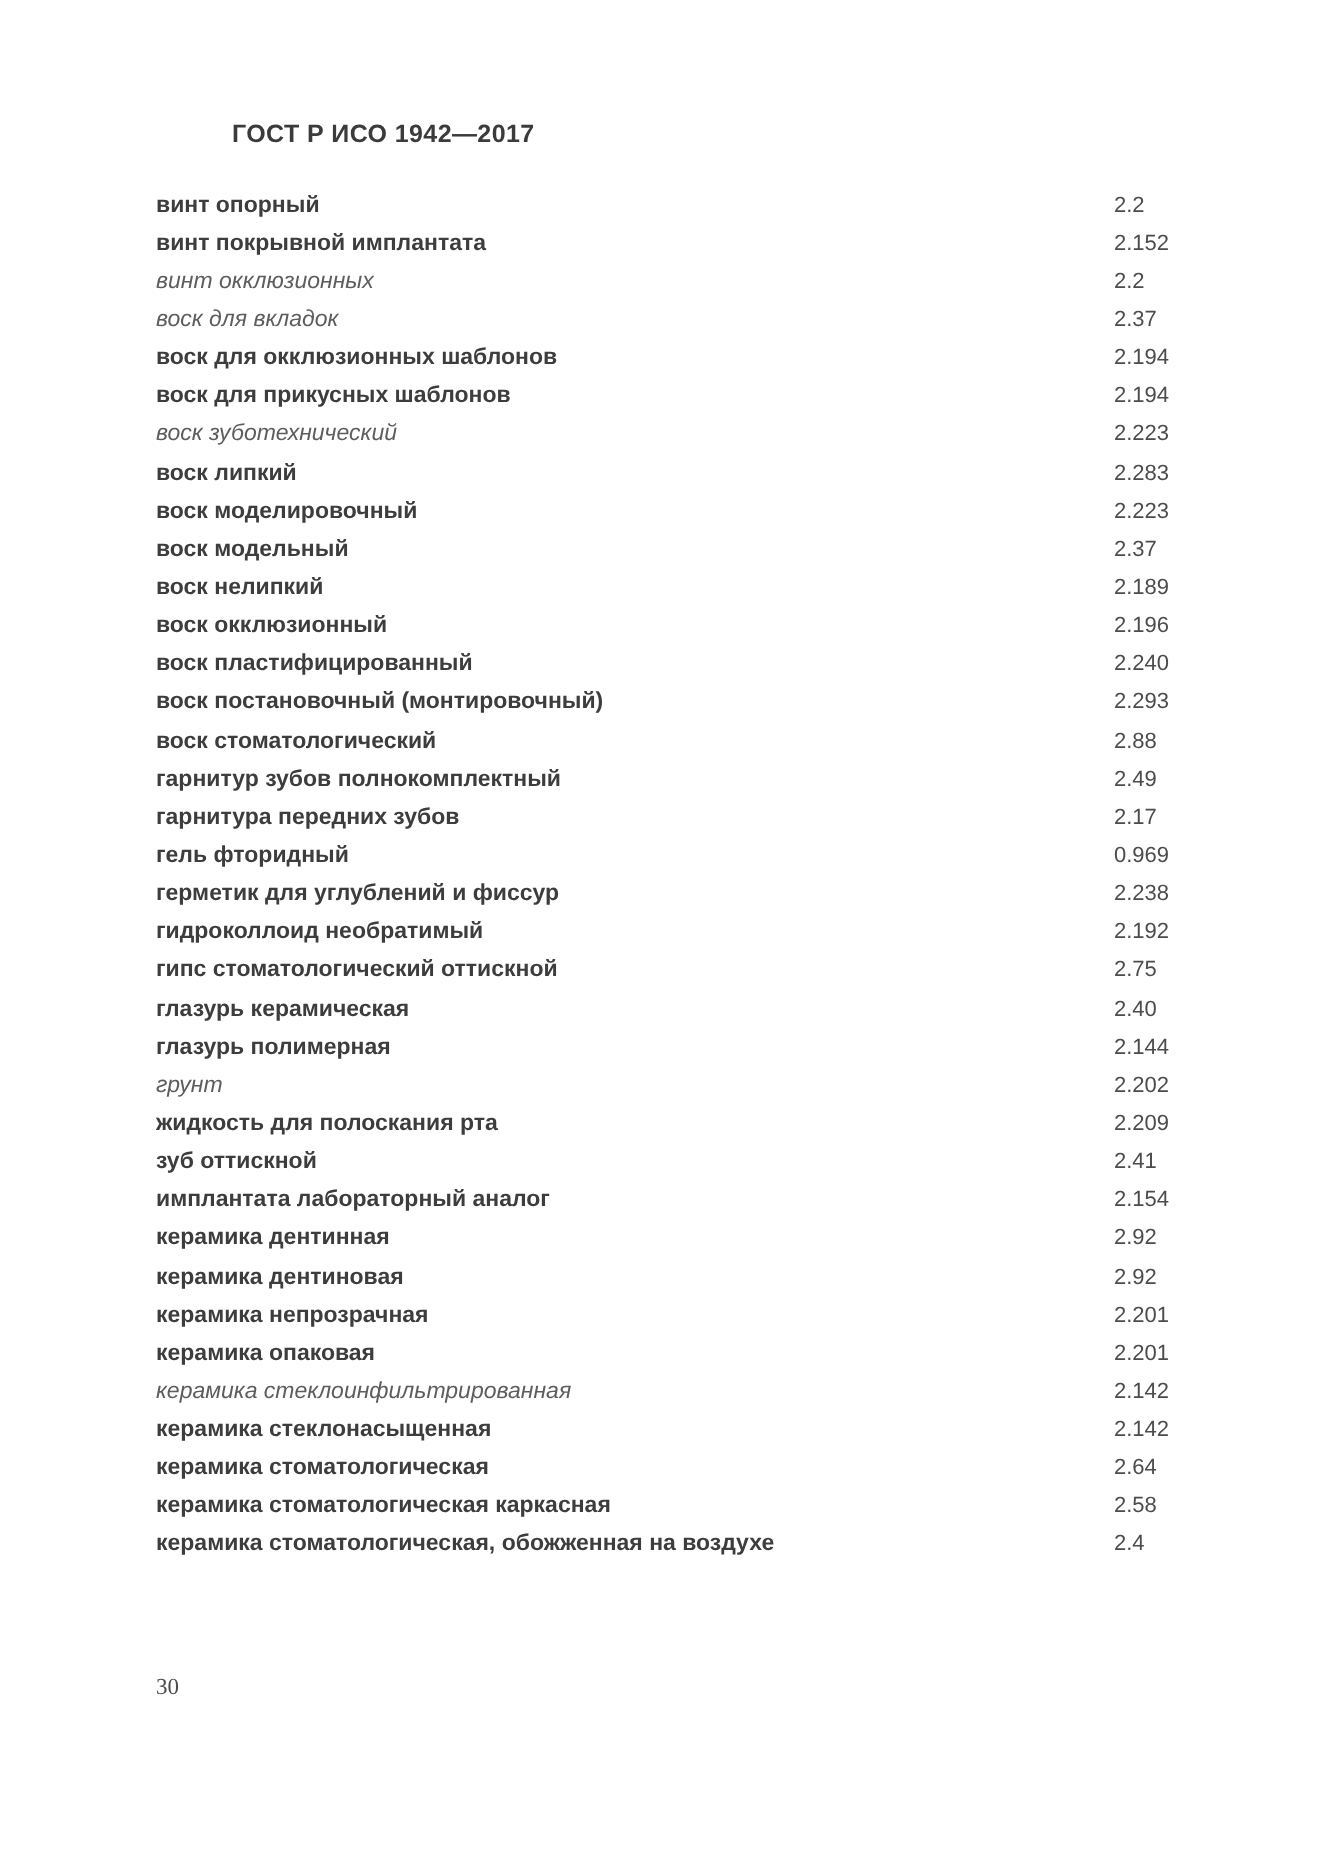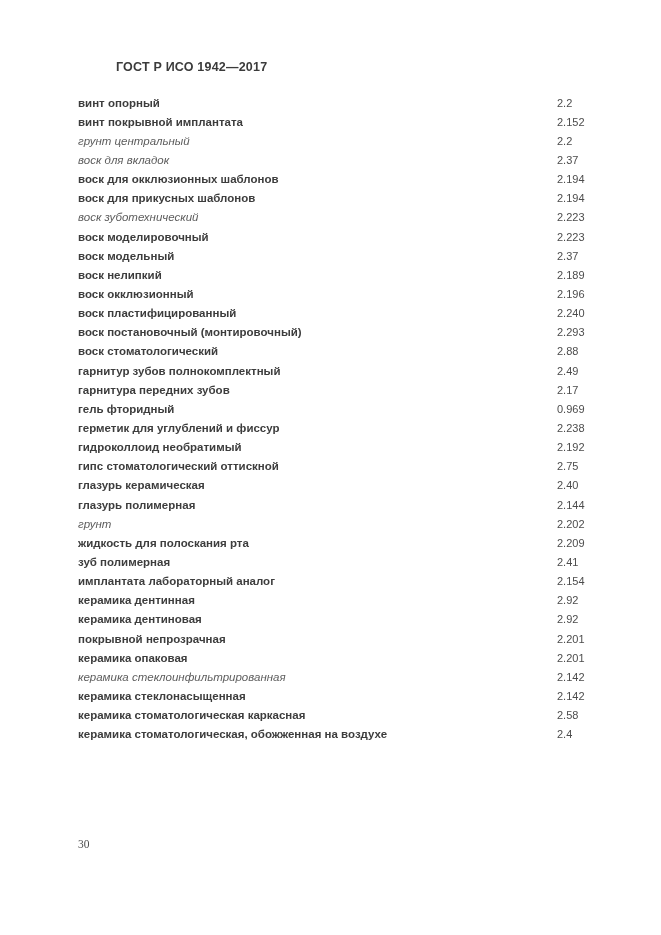--- a/index.html
+++ b/index.html
@@ -86,21 +86,21 @@
         <span class="term">винт опорный</span>
         <span class="ref">2.2</span>
       </div>
 
       <div class="index-row bold">
         <span class="term">винт покрывной имплантата</span>
         <span class="ref">2.152</span>
       </div>
 
       <div class="index-row italic">
-        <span class="term">грунт центральный</span>
+        <span class="term">винт окклюзионных</span>
         <span class="ref">2.2</span>
       </div>
 
       <div class="index-row italic">
         <span class="term">воск для вкладок</span>
         <span class="ref">2.37</span>
       </div>
 
       <div class="index-row bold">
         <span class="term">воск для окклюзионных шаблонов</span>
@@ -110,20 +110,24 @@
       <div class="index-row bold">
         <span class="term">воск для прикусных шаблонов</span>
         <span class="ref">2.194</span>
       </div>
 
       <div class="index-row italic">
         <span class="term">воск зуботехнический</span>
         <span class="ref">2.223</span>
       </div>
 
+      <div class="index-row bold">
+        <span class="term">воск липкий</span>
+        <span class="ref">2.283</span>
+      </div>
 
       <div class="index-row bold">
         <span class="term">воск моделировочный</span>
         <span class="ref">2.223</span>
       </div>
 
       <div class="index-row bold">
         <span class="term">воск модельный</span>
         <span class="ref">2.37</span>
       </div>
@@ -197,60 +201,64 @@
         <span class="term">грунт</span>
         <span class="ref">2.202</span>
       </div>
 
       <div class="index-row bold">
         <span class="term">жидкость для полоскания рта</span>
         <span class="ref">2.209</span>
       </div>
 
       <div class="index-row bold">
-        <span class="term">зуб полимерная</span>
+        <span class="term">зуб оттискной</span>
         <span class="ref">2.41</span>
       </div>
 
       <div class="index-row bold">
         <span class="term">имплантата лабораторный аналог</span>
         <span class="ref">2.154</span>
       </div>
 
       <div class="index-row bold">
         <span class="term">керамика дентинная</span>
         <span class="ref">2.92</span>
       </div>
 
       <div class="index-row bold">
         <span class="term">керамика дентиновая</span>
         <span class="ref">2.92</span>
       </div>
 
       <div class="index-row bold">
-        <span class="term">покрывной непрозрачная</span>
+        <span class="term">керамика непрозрачная</span>
         <span class="ref">2.201</span>
       </div>
 
       <div class="index-row bold">
         <span class="term">керамика опаковая</span>
         <span class="ref">2.201</span>
       </div>
 
 
       <div class="index-row italic">
         <span class="term">керамика стеклоинфильтрированная</span>
         <span class="ref">2.142</span>
       </div>
 
       <div class="index-row bold">
         <span class="term">керамика стеклонасыщенная</span>
         <span class="ref">2.142</span>
       </div>
 
+      <div class="index-row bold">
+        <span class="term">керамика стоматологическая</span>
+        <span class="ref">2.64</span>
+      </div>
 
       <div class="index-row bold">
         <span class="term">керамика стоматологическая каркасная</span>
         <span class="ref">2.58</span>
       </div>
 
       <div class="index-row bold">
         <span class="term">керамика стоматологическая, обожженная на воздухе</span>
         <span class="ref">2.4</span>
       </div>

